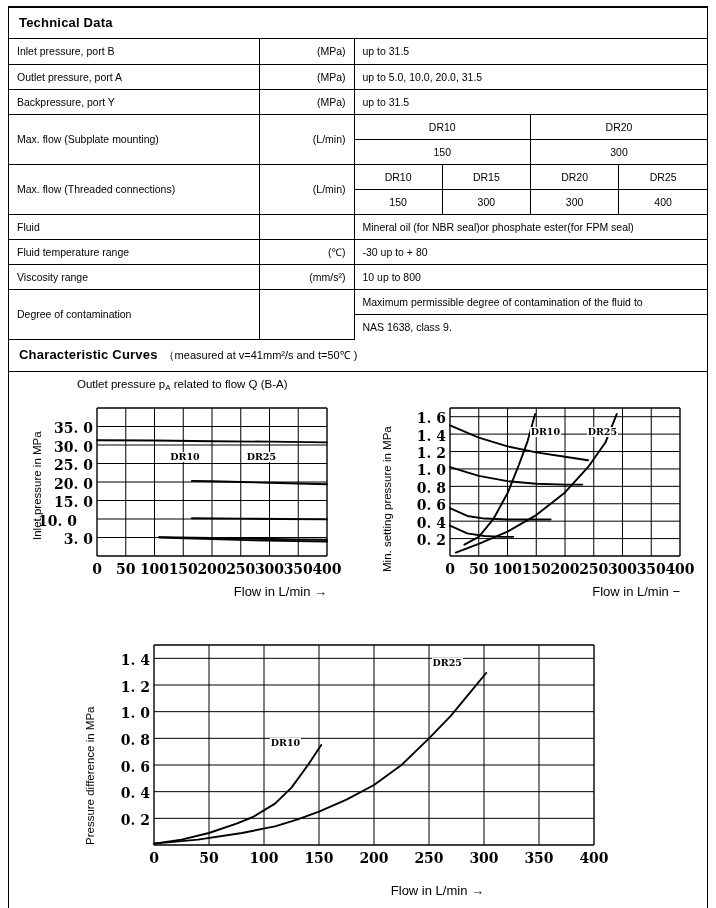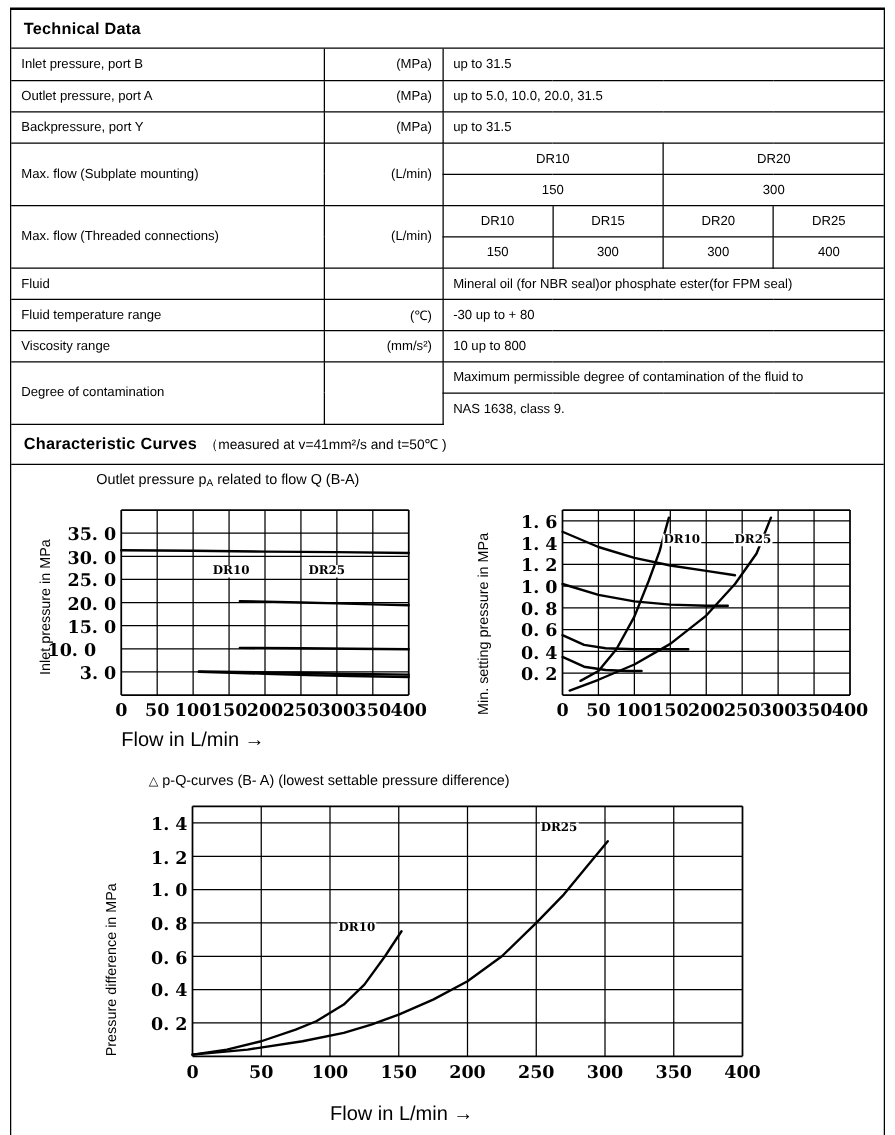--- a/index.html
+++ b/index.html
@@ -69,23 +69,23 @@
   .ctitle sub{font-size:8px;vertical-align:-2px;}
   .ylab{
     position:absolute;
     font-size:11.5px;
     transform-origin:0 0;
     transform:rotate(-90deg);
     white-space:nowrap;
   }
   .xlab{
     position:absolute;
-    font-size:16px;
-    white-space:nowrap;
-    text-align:left;
+    font-size:13px;
+    white-space:nowrap;
+    text-align:right;
   }
   .tick{
     position:absolute;
     font-family:"DejaVu Serif",serif;
     font-size:14px;
     font-weight:bold;
     white-space:nowrap;
   }
   .ytick{text-align:right;}
   .xtick{text-align:center;}
@@ -258,20 +258,21 @@
             <line x1="91" y1="131.76470588235293" x2="321" y2="131.76470588235293" stroke="#000" stroke-width="1"></line>
             <line x1="91" y1="149.1764705882353" x2="321" y2="149.1764705882353" stroke="#000" stroke-width="1"></line>
             <line x1="91" y1="166.58823529411765" x2="321" y2="166.58823529411765" stroke="#000" stroke-width="1"></line>
             <polyline points="91,53.41176470588235 119.75,65.6 148.5,74.30588235294117 177.25,80.4 206,84.7529411764706 229,88.23529411764706" fill="none" stroke="#000" stroke-width="1.9" stroke-linecap="round" stroke-linejoin="round"></polyline>
             <polyline points="91,95.2 119.75,103.90588235294116 148.5,109.12941176470588 177.25,111.74117647058824 206,112.61176470588235 223.25,112.61176470588235" fill="none" stroke="#000" stroke-width="1.9" stroke-linecap="round" stroke-linejoin="round"></polyline>
             <polyline points="91,136.11764705882354 108.25,143.95294117647057 125.5,146.56470588235294 148.5,147.43529411764706 177.25,147.43529411764706 191.625,147.43529411764706" fill="none" stroke="#000" stroke-width="1.9" stroke-linecap="round" stroke-linejoin="round"></polyline>
             <polyline points="91,153.52941176470588 108.25,161.36470588235295 125.5,163.9764705882353 142.75,164.8470588235294 154.25,164.8470588235294" fill="none" stroke="#000" stroke-width="1.9" stroke-linecap="round" stroke-linejoin="round"></polyline>
             <polyline points="105.375,172.68235294117648 119.75,164.8470588235294 134.125,147.43529411764706 148.5,121.31764705882352 160,92.58823529411764 168.625,69.08235294117647 176.1,42.09411764705882" fill="none" stroke="#000" stroke-width="1.9" stroke-linecap="round" stroke-linejoin="round"></polyline>
             <polyline points="96.75,180.51764705882354 119.75,171.81176470588235 148.5,159.6235294117647 177.25,143.08235294117645 206,120.44705882352942 229,95.2 246.25,70.8235294117647 257.75,42.09411764705882" fill="none" stroke="#000" stroke-width="1.9" stroke-linecap="round" stroke-linejoin="round"></polyline>
           </svg>
+        <div class="xlab" id="c2xlab" style="left:91px;top:212px;width:230px;">Flow in L/min −</div>
       <div class="tick ytick" style="left: 45px; width: 42px; top: 38.7059px;">1. 6</div>
           <div class="tick ytick" style="left: 45px; width: 42px; top: 56.1176px;">1. 4</div>
           <div class="tick ytick" style="left: 45px; width: 42px; top: 73.5294px;">1. 2</div>
           <div class="tick ytick" style="left: 45px; width: 42px; top: 90.9412px;">1. 0</div>
           <div class="tick ytick" style="left: 45px; width: 42px; top: 108.353px;">0. 8</div>
           <div class="tick ytick" style="left: 45px; width: 42px; top: 125.765px;">0. 6</div>
           <div class="tick ytick" style="left: 45px; width: 42px; top: 143.176px;">0. 4</div>
           <div class="tick ytick" style="left: 45px; width: 42px; top: 160.588px;">0. 2</div>
           <div class="tick xtick" style="left: 75px; width: 32px; top: 189px;">0</div>
           <div class="tick xtick" style="left: 103.75px; width: 32px; top: 189px;">50</div>
@@ -280,21 +281,20 @@
           <div class="tick xtick" style="left: 190px; width: 32px; top: 189px;">200</div>
           <div class="tick xtick" style="left: 218.75px; width: 32px; top: 189px;">250</div>
           <div class="tick xtick" style="left: 247.5px; width: 32px; top: 189px;">300</div>
           <div class="tick xtick" style="left: 276.25px; width: 32px; top: 189px;">350</div>
           <div class="tick xtick" style="left: 305px; width: 32px; top: 189px;">400</div>
           <div class="curvelabel" style="left: 170.725px; top: 55.3765px;">DR10</div>
           <div class="curvelabel" style="left: 227.65px; top: 55.3765px;">DR25</div>
         </div>
 
       <div class="chart" id="c3wrap" style="left:0;top:243px;width:700px;height:300px;">
-        <div class="ctitle" id="c3title" style="left:110px;top:4px;"><span class="tri">△</span> p-Q-curves (B- A) (lowest settable pressure difference)</div>
         <div class="ylab" id="c3ylab" style="left:75px;top:230px;">Pressure difference in MPa</div>
         <svg id="c3svg" style="position:absolute;left:0;top:0;" width="700" height="300">
             <line x1="145" y1="30" x2="145" y2="230" stroke="#000" stroke-width="1.4"></line>
             <line x1="200" y1="30" x2="200" y2="230" stroke="#000" stroke-width="1"></line>
             <line x1="255" y1="30" x2="255" y2="230" stroke="#000" stroke-width="1"></line>
             <line x1="310" y1="30" x2="310" y2="230" stroke="#000" stroke-width="1"></line>
             <line x1="365" y1="30" x2="365" y2="230" stroke="#000" stroke-width="1"></line>
             <line x1="420" y1="30" x2="420" y2="230" stroke="#000" stroke-width="1"></line>
             <line x1="475" y1="30" x2="475" y2="230" stroke="#000" stroke-width="1"></line>
             <line x1="530" y1="30" x2="530" y2="230" stroke="#000" stroke-width="1"></line>

